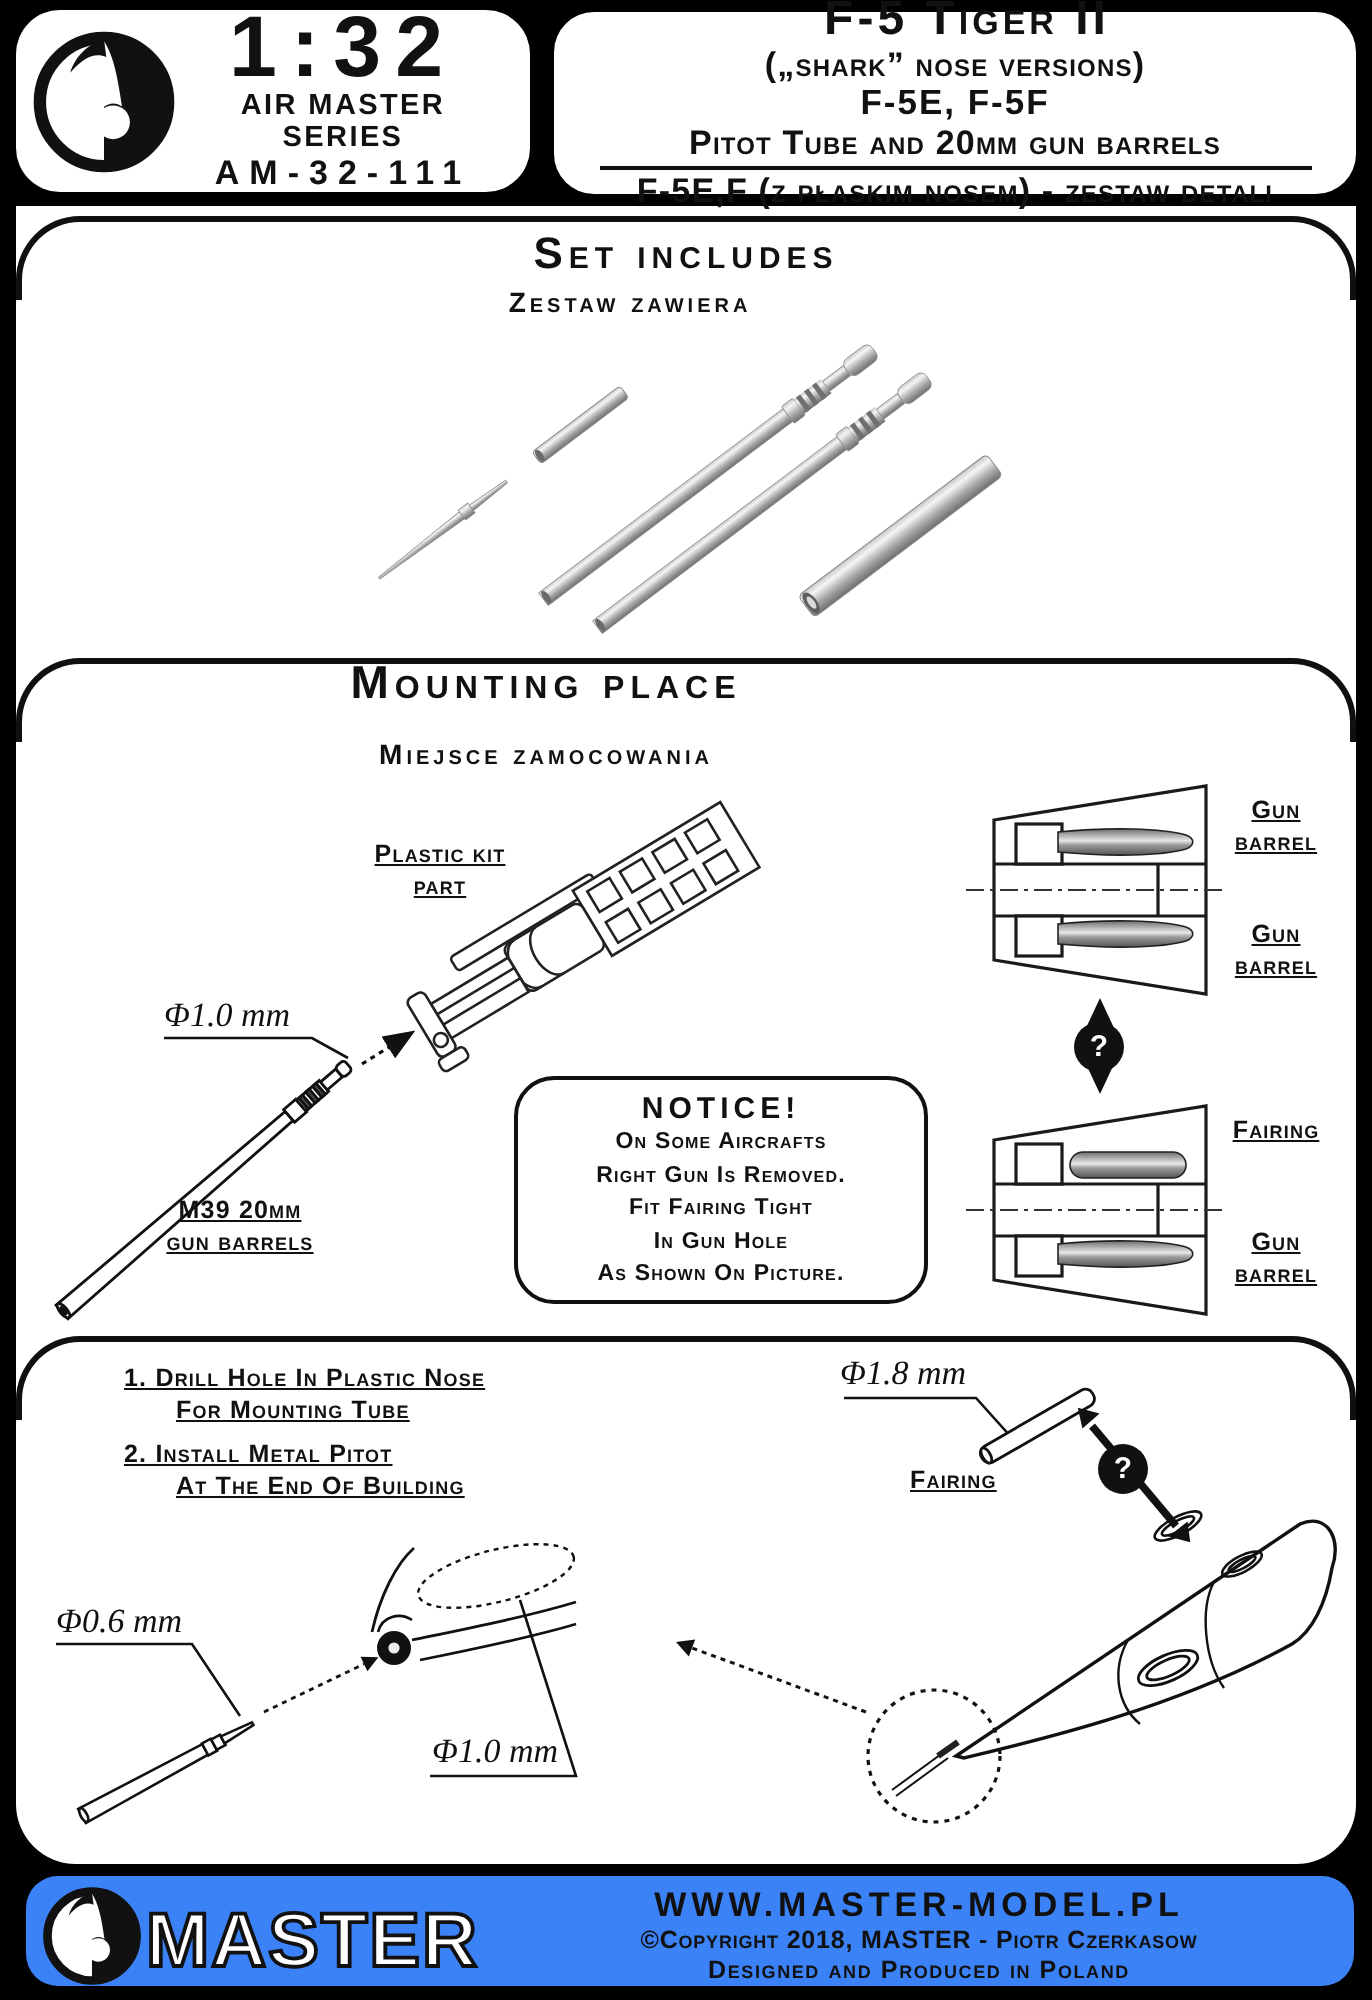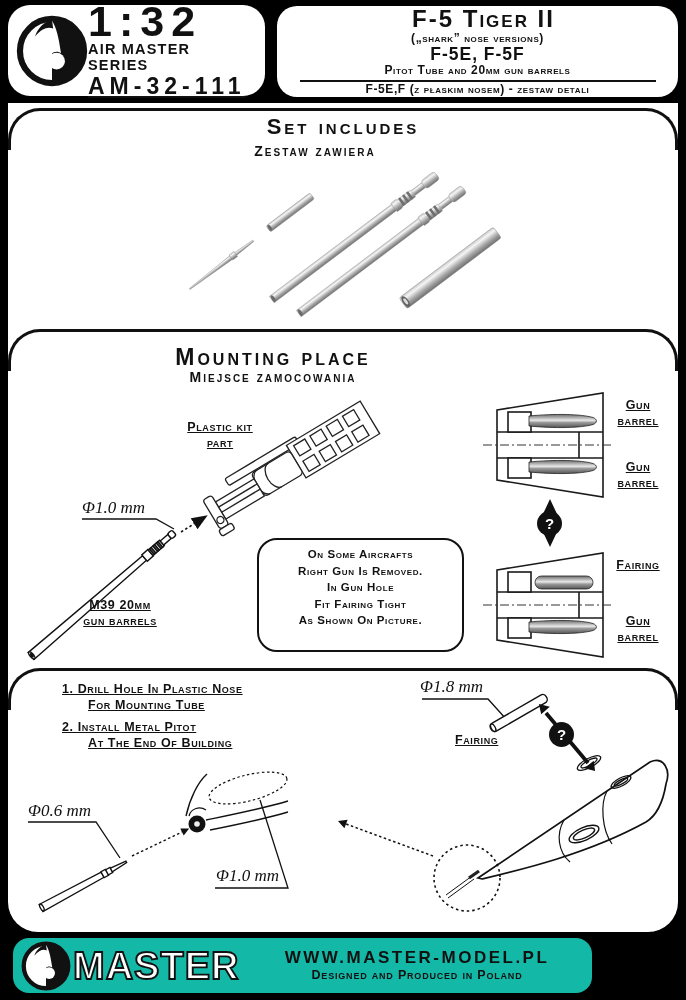--- a/index.html
+++ b/index.html
@@ -17,38 +17,38 @@
   .h1 { font-size:23px; letter-spacing:3px; }
   .h2 { font-size:14px; letter-spacing:2px; }
   .lbl { font-size:12.5px; letter-spacing:.6px; line-height:1.25;
          font-variant:small-caps; font-weight:bold; white-space:pre-line;text-decoration:underline; }
   .dia { font-style:italic; font-size:17px; font-weight:normal;font-family:Liberation Serif, serif; }
   .qbadge { width:25px; height:25px; border-radius:50%; background:#111; color:#fff;
             font-weight:bold; font-size:15px; display:flex; align-items:center;
             justify-content:center; }
   .hdrL { left:8px; top:5px; width:257px; height:91px; display:flex;
           align-items:center; padding:4px 10px 4px 8px; border-radius:22px; }
-  .hdrL .txt { flex:1; }
+  .hdrL .txt { flex:1; text-align:center; }
   .brand-scale { font-size:43px; font-weight:bold; letter-spacing:7px; line-height:.95; }
   .brand-series { font-size:14.5px; font-weight:bold; letter-spacing:1.2px; }
-  .brand-code { font-size:23px; font-weight:bold; letter-spacing:5px;text-decoration:underline; }
+  .brand-code { font-size:17px; font-weight:bold; letter-spacing:5px; }
   .hdrR { left:277px; top:6px; width:401px; height:91px; display:flex;
           flex-direction:column; align-items:center; justify-content:center;
           border-radius:20px; }
   .t1 { font-size:24px; letter-spacing:2px; line-height:1.04;margin-left:12px; }
-  .tsm { font-size:12px; letter-spacing:.6px; line-height:1.12; }
+  .tsm { font-size:17px; letter-spacing:.6px; line-height:1.12; }
   .t3 { font-size:17.5px; letter-spacing:1px; line-height:1.1; }
   .hdr-rule { width:356px; border-top:2px solid #111; margin:2px 0 1px 0; }
   .notice { left:257px; top:538px; width:207px; height:114px; border:2.5px solid #111;
             border-radius:20px; text-align:center; padding-top:6px; background:#fff; }
   .notice-title { font-size:15px; font-weight:bold; letter-spacing:2.5px; }
   .notice-line { font-size:11.5px; font-variant:small-caps; font-weight:bold;
                  letter-spacing:.6px; line-height:16.6px; }
-  .footerbox { left:13px; top:938px; width:579px; height:55px; background:#14b8a6;
-               border-radius:16px; display:flex; align-items:center;
+  .footerbox { left:13px; top:938px; width:664px; height:55px; background:#3b82f6;
+               border-radius:16px; display:flex; align-items:flex-end;
                padding:0 14px 0 8px; }
   .foot-right { flex:1; text-align:center; line-height:1.2; }
   .site { font-size:17px; font-weight:bold; letter-spacing:2.5px; }
   .copy { font-size:12.5px; font-variant:small-caps; font-weight:bold; letter-spacing:.4px; }
   svg { display:block; }
 </style>
 </head>
 <body>
 
 <svg width="0" height="0" style="position:absolute">
@@ -140,21 +140,21 @@
     <rect x="190" y="-0.4" width="17" height="9.8" rx="3.5" fill="url(#mgrad)" stroke="#8a8a8a" stroke-width=".4"></rect>
   </g>
 
   <g transform="translate(249,142) rotate(-37)">
     <rect x="0" y="0" width="118" height="13.5" rx="2.5" fill="url(#mgrad)" stroke="#8a8a8a" stroke-width=".5"></rect>
     <ellipse cx="3.2" cy="6.7" rx="2.9" ry="6.1" fill="#5f5f5f"></ellipse>
     <ellipse cx="3.4" cy="6.7" rx="1.5" ry="3.6" fill="#d9d9d9"></ellipse>
   </g>
 </svg>
 
-<div class="abs sc h1 center" style="left:8px;top:344px;width:530px">Mounting place</div>
+<div class="abs sc h1 center" style="left:8px;top:328px;width:530px">Mounting place</div>
 <div class="abs sc h2 center" style="left:8px;top:369px;width:530px">Miejsce zamocowania</div>
 
 <svg class="abs" style="left:15px;top:390px" width="375" height="272" viewBox="0 0 375 272">
 
   <g transform="translate(196,124) rotate(-31)" fill="#fff" stroke="#222" stroke-width="1.3">
     <rect x="30" y="-23" width="82" height="8" rx="2"></rect>
     <rect x="100" y="-20" width="86" height="38"></rect>
     <rect x="106" y="-16" width="13" height="12"></rect>
       <rect x="125" y="-16" width="13" height="12"></rect>
     <rect x="144" y="-16" width="13" height="12"></rect>
@@ -197,24 +197,25 @@
   </g>
 </svg>
 
 <div class="abs lbl center" style="left:150px;top:420px;width:140px">Plastic kit
 part</div>
 <div class="abs dia" style="left:82px;top:498px">Φ1.0 mm</div>
 <div class="abs lbl center" style="left:55px;top:598px;width:130px">M39 20mm
 gun barrels</div>
 
 <div class="abs notice">
+  <div class="notice-title">NOTICE!</div>
   <div class="notice-line">On Some Aircrafts</div>
   <div class="notice-line">Right Gun Is Removed.</div>
+  <div class="notice-line">Fit Fairing Tight</div>
   <div class="notice-line">In Gun Hole</div>
-  <div class="notice-line">Fit Fairing Tight</div>
   <div class="notice-line">As Shown On Picture.</div>
 </div>
 
 <svg class="abs" style="left:483px;top:388px" width="132" height="276" viewBox="0 0 132 276">
   <g fill="#fff" stroke="#1a1a1a" stroke-width="1.6">
     <polygon points="14,22 120,5 120,109 14,92"></polygon>
     <line x1="14" y1="44" x2="120" y2="44"></line>
       <line x1="14" y1="70" x2="120" y2="70"></line>
     <line x1="96" y1="44" x2="96" y2="70"></line>
     <rect x="25" y="24" width="23" height="20"></rect>
@@ -328,15 +329,16 @@
 
 <div class="abs panelbox footerbox">
   <svg width="50" height="50" viewBox="0 0 64 64">
       <use href="#mlogo"></use>
     </svg>
   <svg width="185" height="46" viewBox="0 0 185 46">
     <text x="2" y="36" font-family="Liberation Sans, sans-serif" font-size="38" font-weight="bold" letter-spacing="1" fill="#fff" stroke="#111" stroke-width="1.9">MASTER</text>
   </svg>
   <div class="foot-right">
     <div class="site">WWW.MASTER-MODEL.PL</div>
+    <div class="copy">©Copyright 2018, MASTER - Piotr Czerkasow</div>
     <div class="copy" style="letter-spacing:.8px">Designed and Produced in Poland</div>
   </div>
 </div>
 
 </body></html>

